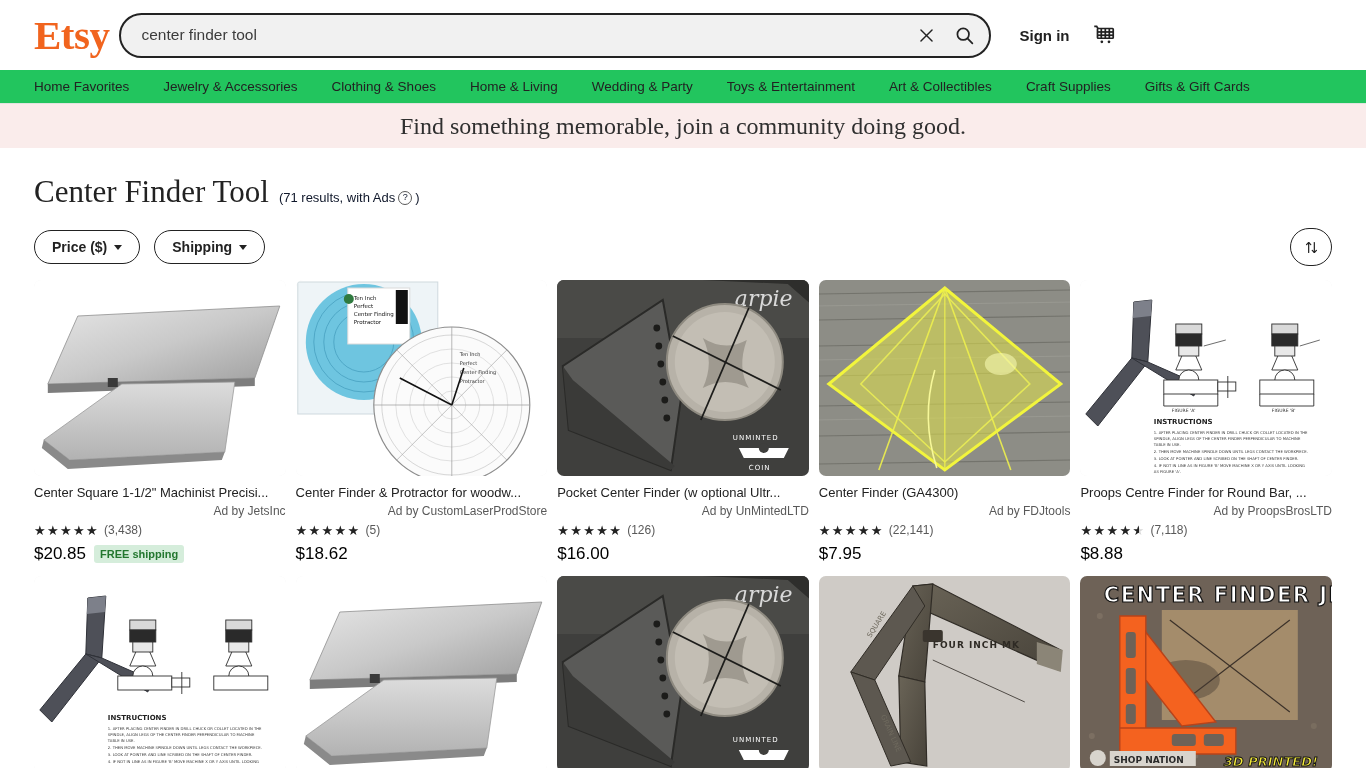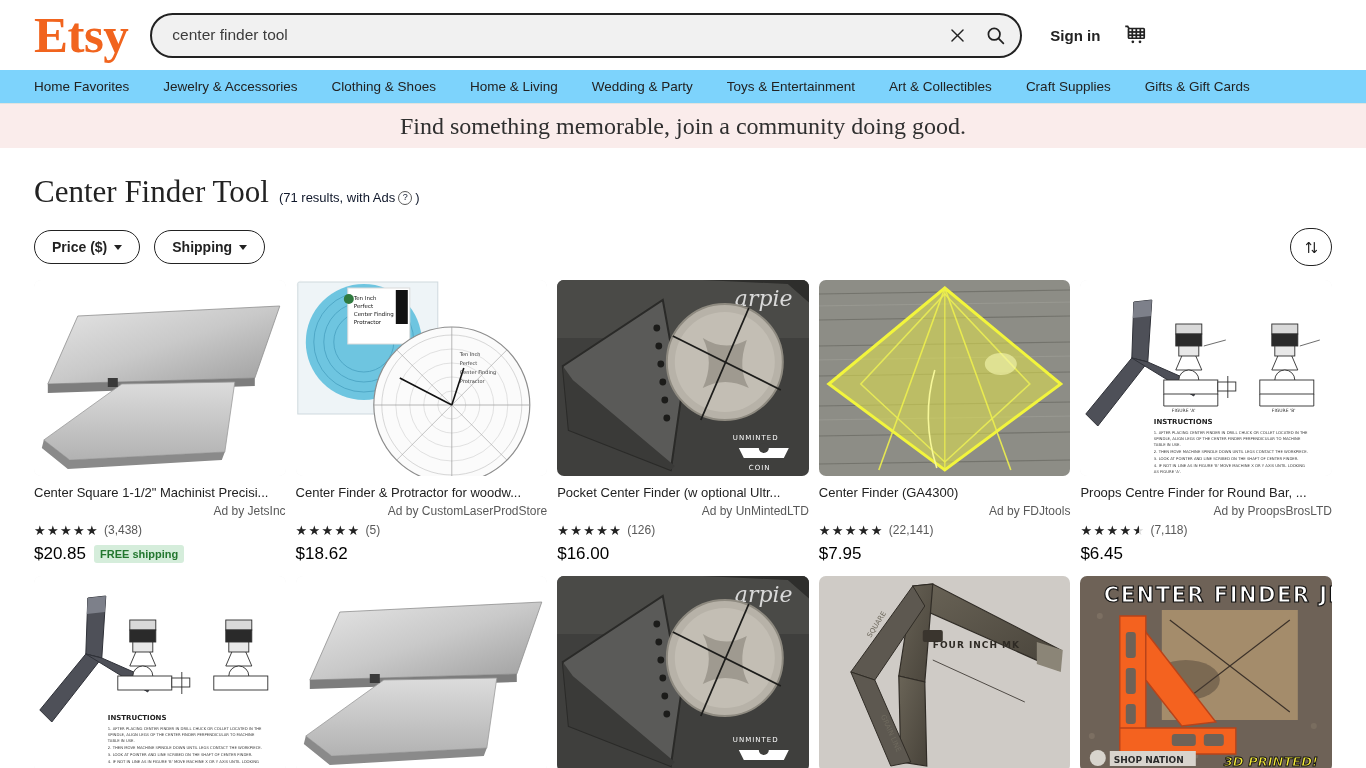--- a/index.html
+++ b/index.html
@@ -14,26 +14,26 @@
   
   .header {
     height: 70px;
     display: flex;
     align-items: center;
     padding: 0 24px 0 34px;
     background: #ffffff;
   }
   .logo {
     font-family: "Liberation Serif", serif;
-    font-size: 51px;
+    font-size: 41px;
     font-weight: 700;
     color: #f1641e;
     letter-spacing: -0.5px;
     line-height: 1;
-    margin-right: 22px;
+    margin-right: 10px;
     user-select: none;
   }
   .searchbar {
     flex: 1;
     max-width: 872px;
     height: 45px;
     border: 2px solid #222222;
     border-radius: 24px;
     background: #f1f1f1;
     display: flex;
@@ -70,21 +70,21 @@
   }
 
   
   .nav {
     height: 34px;
     display: flex;
     align-items: center;
     gap: 0;
     padding: 0 34px;
     border-bottom: 1px solid #e1e3df;
-    background: #7dd3fc;
+    background: #22c55e;
   }
   .nav-item {
     font-size: 13.5px;
     color: #222222;
     white-space: nowrap;
     cursor: pointer;
     padding: 6px 0;
     margin-right: 34px;
   }
   .nav-item:last-child { margin-right: 0; }
@@ -641,21 +641,21 @@
             <span class="star-fg" style="width:13px">★</span>
           </span>
           <span class="star-wrap">
             <span class="star-bg">★</span>
             <span class="star-fg" style="width:6.5px">★</span>
           </span>
         </span>
       <span class="p-count">(7,118)</span>
     </div>
     <div class="p-price-row">
-      <span class="p-price">$6.45</span>
+      <span class="p-price">$8.88</span>
     </div>
   </div>
 
   <div class="card">
     <div class="thumb">
       <svg viewBox="0 0 260 196" preserveAspectRatio="xMidYMid slice">
         <rect width="260" height="196" fill="#ffffff"></rect>
         <g fill="#4e5058" stroke="#2f3138" stroke-width="1">
           <polygon points="58,22 76,20 72,82 56,78"></polygon>
           <polygon points="56,78 72,82 22,146 10,134"></polygon>

